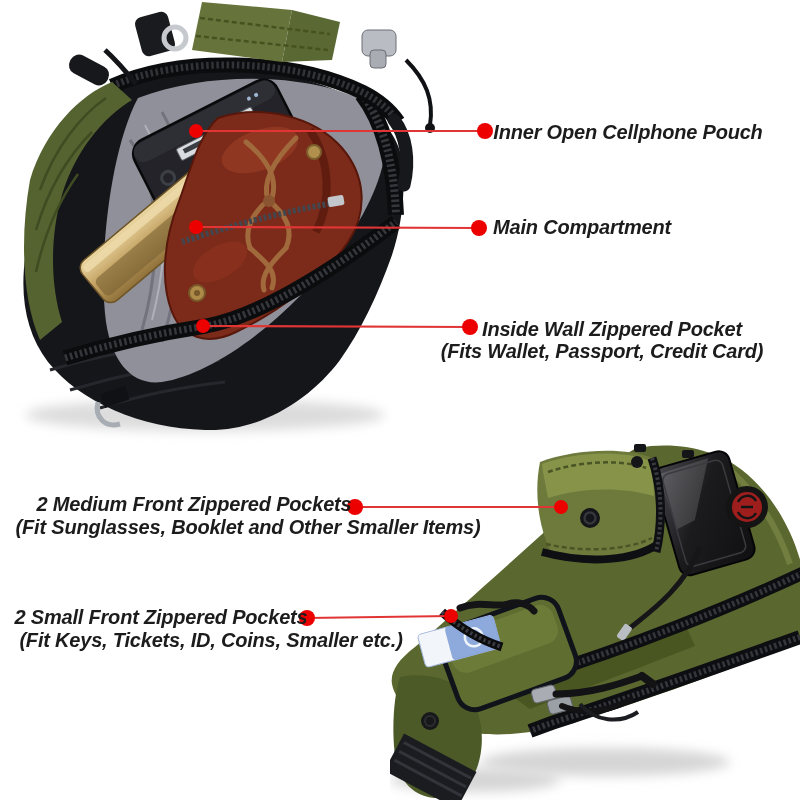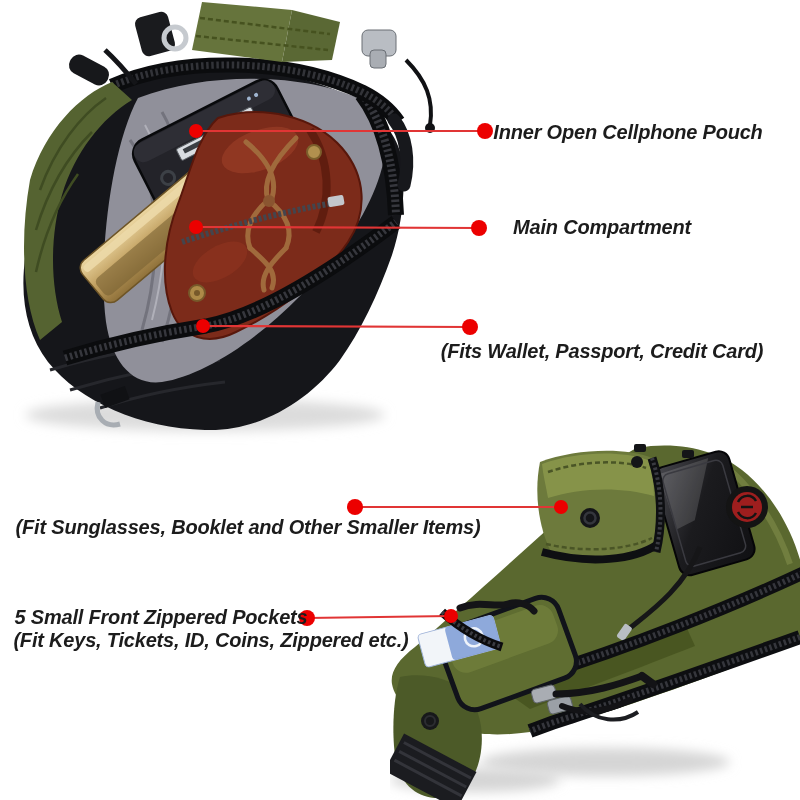--- a/index.html
+++ b/index.html
@@ -257,22 +257,24 @@
       <circle cx="460" cy="327" r="8" fill="#ec0000"></circle>
       <circle cx="345" cy="507" r="8" fill="#ec0000"></circle>
       <circle cx="551" cy="507" r="7" fill="#ec0000"></circle>
       <circle cx="297" cy="618" r="8" fill="#ec0000"></circle>
       <circle cx="441" cy="616" r="7" fill="#ec0000"></circle>
     </g>
   </svg>
 
   <div class="co" style="left:448px;top:121px;width:340px">Inner Open Cellphone Pouch</div>
 
-  <div class="co" style="left:442px;top:216px;width:300px">Main Compartment</div>
-
+  <div class="co" style="left:422px;top:216px;width:300px">Main Compartment</div>
+
+  <div class="co" style="left:432px;top:318px;width:340px">Inside Wall Zippered Pocket</div>
   <div class="co" style="left:392px;top:340px;width:400px">(Fits Wallet, Passport, Credit Card)</div>
 
+  <div class="co" style="left:0px;top:493px;width:368px">2 Medium Front Zippered Pockets</div>
   <div class="co" style="left:0px;top:516px;width:476px">(Fit Sunglasses, Booklet and Other Smaller Items)</div>
 
-  <div class="co" style="left:0px;top:606px;width:302px">5 Small Front Zippered Pockets</div>
-  <div class="co" style="left:0px;top:629px;width:402px">(Fit Keys, Tickets, ID, Coins, Zippered etc.)</div>
+  <div class="co" style="left:0px;top:606px;width:302px">2 Small Front Zippered Pockets</div>
+  <div class="co" style="left:0px;top:629px;width:402px">(Fit Keys, Tickets, ID, Coins, Smaller etc.)</div>
 
 </div>
 
 </body></html>

